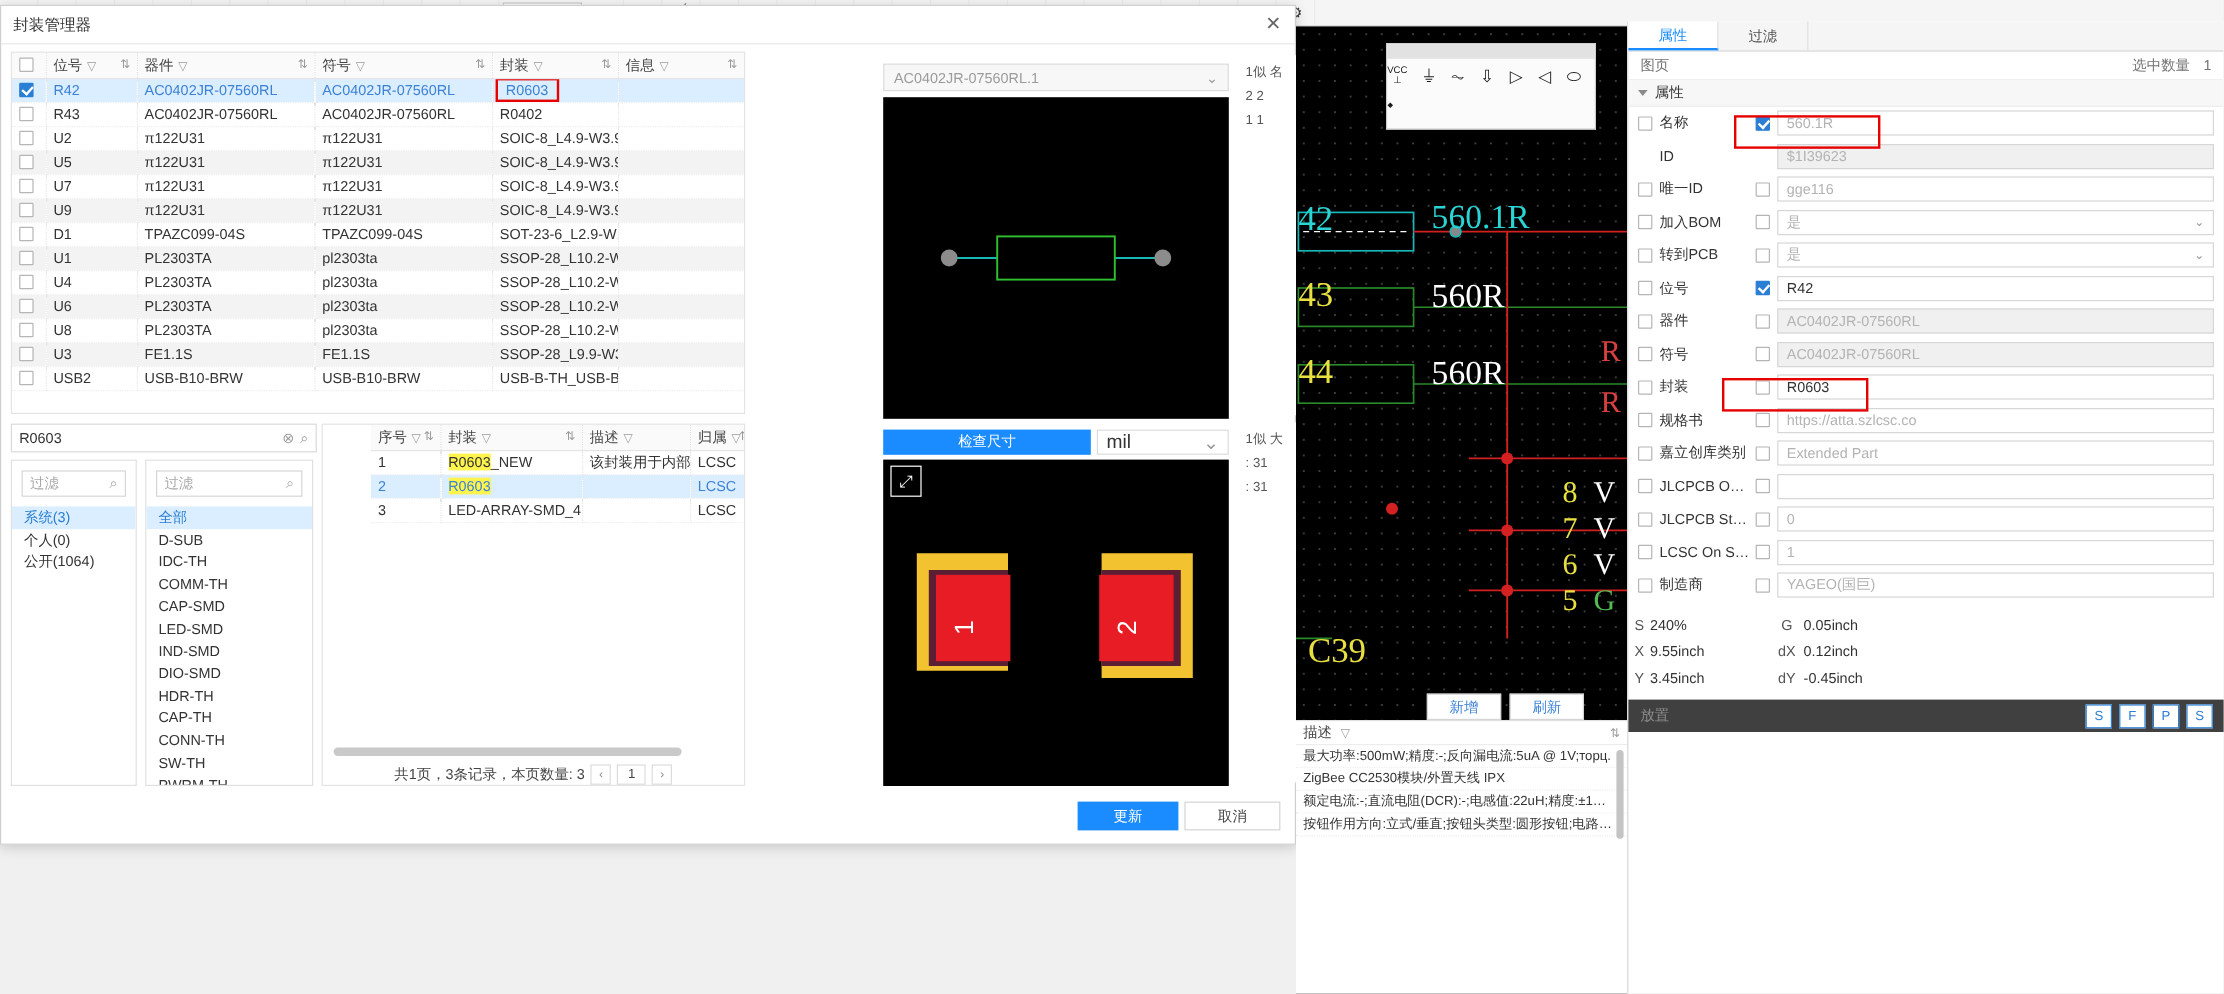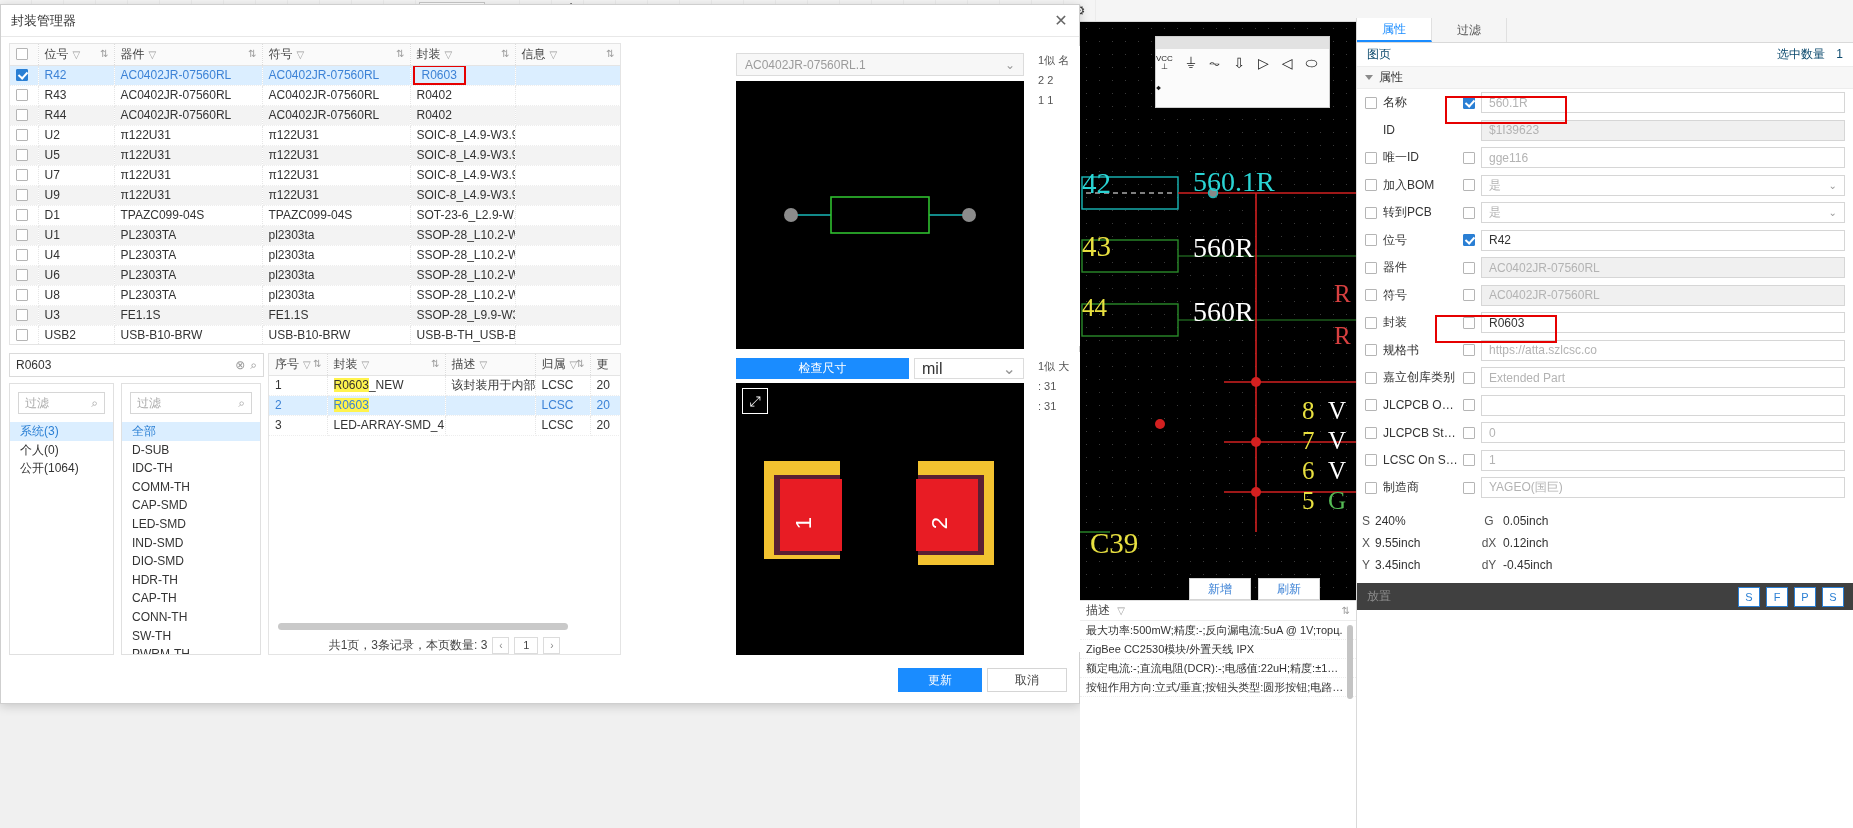--- a/index.html
+++ b/index.html
@@ -100,21 +100,21 @@
   .lst { list-style:none; margin:0; padding:4px 0 0 0; }
   .lst li {
     height:18.6px; line-height:18.6px; padding:0 10px; font-size:12px; color:#333;
     white-space:nowrap; overflow:hidden;
   }
   .lst li.active { background:#dbeeff; color:#2a7fd4; }
 
   
   #res-wrap {
     position:absolute; left:267px; top:348px; width:353px; height:302px;
-    border:1px solid #e4e4e4; background:#fff; overflow:hidden;
+    border:1px solid #e4e4e4; background:#fff; overflow:hidden;padding-left:40px;
   }
   .hl { background:#fff34d; }
   #res-scrollbar {
     position:absolute; left:277px; top:618px; width:290px; height:7px;
     background:#c9c9c9; border-radius:4px;
   }
   #res-pager {
     position:absolute; left:267px; top:630px; width:353px; height:20px;
     display:flex; align-items:center; justify-content:center; gap:5px;
     font-size:12px; color:#444;
@@ -209,21 +209,21 @@
     background:#fff; border-left:1px solid #d9d9d9;
   }
   #prop-tabs { display:flex; height:25px; border-bottom:1px solid #d9d9d9; background:#f5f5f5; }
   .ptab {
     width:75px; display:flex; align-items:center; justify-content:center;
     font-size:12px; color:#555; border-right:1px solid #e0e0e0;
   }
   .ptab.on { background:#fff; color:#1a8cff; border-bottom:2px solid #1a8cff; }
   #prop-sub {
     height:24px; display:flex; align-items:center; justify-content:space-between;
-    padding:0 10px; font-size:12px; color:#0c4a6e; border-bottom:1px solid #ededed;
+    padding:0 10px; font-size:12px; color:#737373; border-bottom:1px solid #ededed;
   }
   #prop-group {
     height:22px; display:flex; align-items:center; gap:6px; padding:0 8px;
     background:#f7f7f7; font-size:12px; color:#333; border-bottom:1px solid #ededed;
   }
   .tri { width:0;height:0;border-left:4px solid transparent;border-right:4px solid transparent;border-top:5px solid #8a8a8a; }
   .prow {
     display:flex; align-items:center; height:27.5px; padding:0 8px; gap:6px; font-size:12px;
   }
   .prow .plabel {
@@ -375,28 +375,20 @@
             <td></td>
           </tr>
           <tr>
             <td><span class="cb "></span></td>
             <td>R43</td>
             <td>AC0402JR-07560RL</td>
             <td>AC0402JR-07560RL</td>
             <td><span>R0402</span></td>
             <td></td>
           </tr>
-          <tr class="alt">
-            <td><span class="cb "></span></td>
-            <td>R44</td>
-            <td>AC0402JR-07560RL</td>
-            <td>AC0402JR-07560RL</td>
-            <td><span>R0402</span></td>
-            <td></td>
-          </tr>
           <tr>
             <td><span class="cb "></span></td>
             <td>U2</td>
             <td>π122U31</td>
             <td>π122U31</td>
             <td><span>SOIC-8_L4.9-W3.9-P1.27</span></td>
             <td></td>
           </tr>
           <tr class="alt">
             <td><span class="cb "></span></td>
@@ -662,21 +654,21 @@
     <circle cx="176" cy="420" r="5" fill="#d32020"></circle>
     <circle cx="176" cy="470" r="5" fill="#d32020"></circle>
     <circle cx="80" cy="402" r="5" fill="#d32020"></circle>
     <line x1="0" y1="510" x2="30" y2="510" stroke="#2a8a2a" stroke-width="1.4"></line>
   </svg>
 
   <span class="net-lbl" style="left:2px;top:145px;font-size:29px;color:#2ad4d4;">42</span>
   <span class="net-lbl" style="left:113px;top:144px;font-size:28px;color:#2ad4d4;">560.1R</span>
   <span class="net-lbl" style="left:2px;top:208px;font-size:29px;color:#e8e040;">43</span>
   <span class="net-lbl" style="left:113px;top:210px;font-size:28px;color:#ffffff;">560R</span>
-  <span class="net-lbl" style="left:2px;top:272px;font-size:25px;color:#e8e040;">44</span>
+  <span class="net-lbl" style="left:2px;top:272px;font-size:29px;color:#e8e040;">44</span>
   <span class="net-lbl" style="left:113px;top:274px;font-size:28px;color:#ffffff;">560R</span>
   <span class="net-lbl" style="left:10px;top:505px;font-size:29px;color:#e8e040;">C39</span>
   <span class="net-lbl" style="left:222px;top:375px;font-size:25px;color:#e8e040;">8</span>
   <span class="net-lbl" style="left:222px;top:405px;font-size:25px;color:#e8e040;">7</span>
   <span class="net-lbl" style="left:222px;top:435px;font-size:25px;color:#e8e040;">6</span>
   <span class="net-lbl" style="left:222px;top:465px;font-size:25px;color:#e8e040;">5</span>
   <span class="net-lbl" style="left:254px;top:258px;font-size:25px;color:#d84040;">R</span>
   <span class="net-lbl" style="left:254px;top:300px;font-size:25px;color:#d84040;">R</span>
   <span class="net-lbl" style="left:248px;top:375px;font-size:25px;color:#ffffff;">V</span>
   <span class="net-lbl" style="left:248px;top:405px;font-size:25px;color:#ffffff;">V</span>

